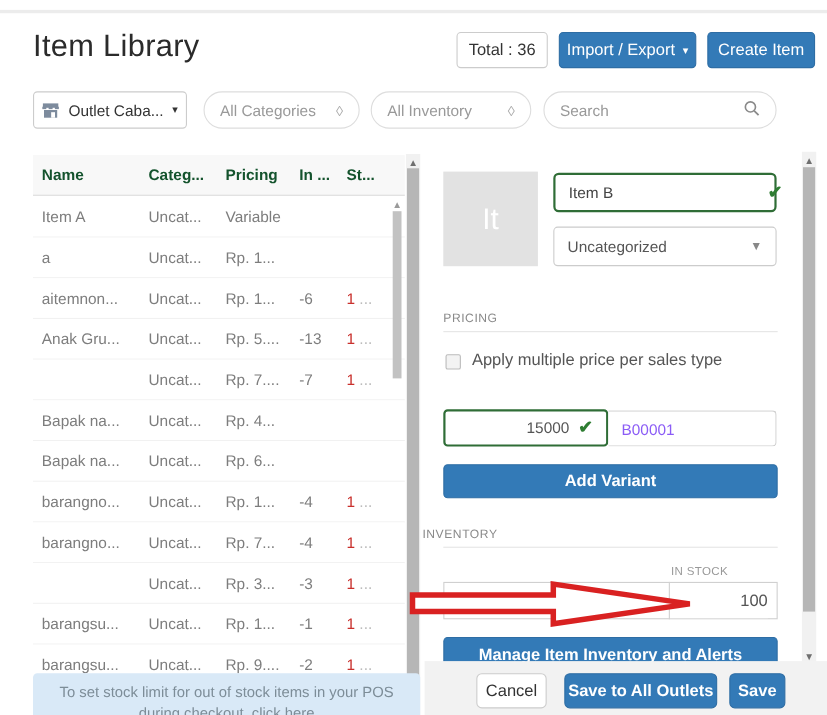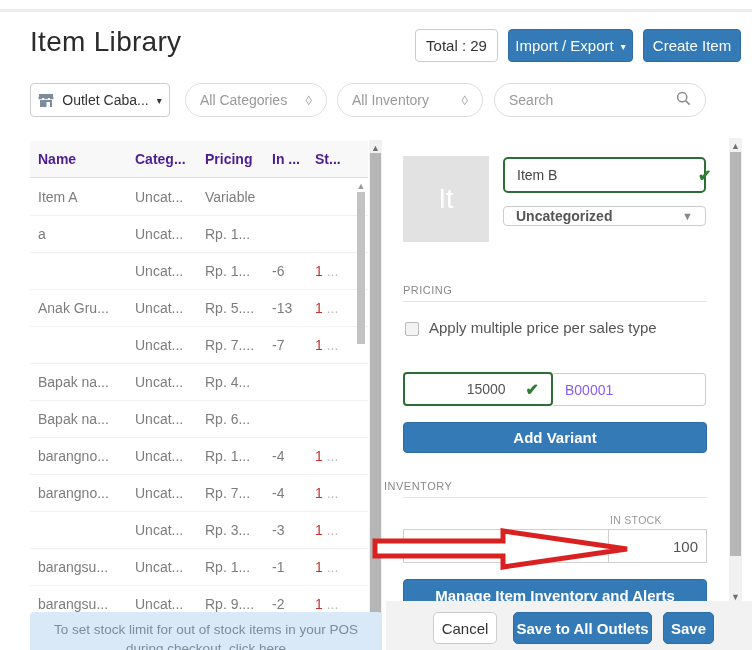--- a/index.html
+++ b/index.html
@@ -33,21 +33,21 @@
   .pill .right-ic { margin-left:auto; color:#aaa; font-size:13px; }
   .pill input { border:none; outline:none; width:150px; font-size:14px; color:#666; background:transparent; font-family:inherit; }
   .pill input::placeholder { color:#999; }
 
   
   .thead { left:30px; top:141px; width:338px; height:37px; background:#f8f8f8;
            border-bottom:1px solid #ddd; font-weight:bold; color:#333; font-size:14px; }
   .trows { left:30px; top:179px; width:338px; }
   .trow { position:relative; width:338px; height:37px; border-bottom:1px solid #f1f1f1; background:#fff; }
   .cell { position:absolute; top:0; line-height:36px; font-size:14px; color:#7d7d7d; white-space:nowrap; }
-  .thead .cell { color:#4c1d95; line-height:37px; }
+  .thead .cell { color:#14532d; line-height:37px; }
   .c0{left:8px;} .c1{left:105px;} .c2{left:175px;} .c3{left:242px;} .c4{left:285px;}
   .red { color:#c9302c; }
   .dots { color:#bbb; font-style:normal; }
 
   
   .sb-track { position:absolute; background:#f1f1f1; }
   .sb-thumb { position:absolute; background:#b6b6b6; }
   .sb-arrow { position:absolute; color:#6f6f6f; font-size:9px; width:13px; text-align:center; line-height:10px; }
   .inner-sb-thumb { left:357px; top:192px; width:8px; height:152px; background:#c2c2c2; }
   .inner-sb-arrow { left:355px; top:181px; width:12px; }
@@ -56,32 +56,32 @@
   .banner { left:30px; top:612px; width:352px; height:45px; background:#d9e9f7; border-radius:4px 4px 0 0;
             text-align:center; color:#7d8d98; font-size:13.5px; padding-top:8px; line-height:19px; }
 
   
   .img-ph { left:403px; top:156px; width:86px; height:86px; background:#e2e2e2; color:#fff;
             font-size:27px; display:flex; align-items:center; justify-content:center; }
   .name-input { left:503px; top:157px; width:203px; height:36px; border:2px solid #2f6d36; border-radius:5px;
                 background:#fff; display:flex; align-items:center; padding:0 12px; }
   .name-input input { border:none; outline:none; flex:1; font-size:14px; color:#444; font-family:inherit; }
   .check { color:#2e7d32; font-weight:bold; font-size:16px; }
-  .cat-select { left:503px; top:206px; width:203px; height:20px; border:1px solid #ccc; border-radius:4px;
-                background:#fff; display:flex; align-items:center; padding:0 12px; font-size:14px; color:#555;font-weight:bold; }
+  .cat-select { left:503px; top:206px; width:203px; height:36px; border:1px solid #ccc; border-radius:4px;
+                background:#fff; display:flex; align-items:center; padding:0 12px; font-size:14px; color:#555; }
   .cat-select .right-ic { margin-left:auto; color:#888; font-size:11px; }
 
   .section-label { font-size:11px; color:#8a8a8a; letter-spacing:.5px; }
   .divider { height:1px; background:#e5e5e5; }
 
   .chk { left:405px; top:322px; width:14px; height:14px; border:1px solid #bbb; background:#f3f3f3; border-radius:2px; }
   .chk-label { left:429px; top:319px; font-size:15px; color:#555; }
 
   .price-input { left:403px; top:372px; width:150px; height:34px; border:2px solid #2f6d36; border-radius:4px;
-                 background:#fff; display:flex; align-items:center; justify-content:flex-end; padding:4px 12px; gap:20px; }
+                 background:#fff; display:flex; align-items:center; justify-content:flex-end; padding:4px 12px; gap:8px; }
   .price-input input { border:none; outline:none; width:60px; text-align:right; font-size:14px; color:#555; font-family:inherit; }
   .sku-input { left:553px; top:373px; width:153px; height:33px; border:1px solid #ccc; border-left:none;
                border-radius:0 4px 4px 0; background:#fff; display:flex; align-items:center; padding:0 12px; }
   .sku-input input { border:none; outline:none; width:100%; font-size:14px; color:#8b5cf6; font-family:inherit; }
 
   .wide-btn { position:absolute; left:403px; width:304px; background:#337ab7; border:1px solid #2e6da4; border-radius:4px;
               color:#fff; font-size:15px; font-weight:bold; display:flex; align-items:center; justify-content:center; cursor:pointer;margin-top:16px; }
   .add-variant { top:406px; height:31px; }
   .manage-btn { top:563px; height:33px; }
 
@@ -99,21 +99,21 @@
 
   
   .arrow-svg { left:0; top:0; width:752px; height:650px; pointer-events:none; }
 </style>
 </head>
 <body>
 
 <div class="abs top-strip"></div>
 
 <div class="abs page-title">Item Library</div>
-<div class="abs btn btn-white total-box">Total : 29</div>
+<div class="abs btn btn-white total-box">Total : 36</div>
 <div class="abs btn btn-blue import-btn">
   <span>Import / Export</span>
   <span class="caret">▾</span>
 </div>
 <div class="abs btn btn-blue create-btn">Create Item</div>
 
 <div class="abs btn btn-white outlet-btn">
   <svg width="16" height="15" viewBox="0 0 16 15">
     <rect x="1" y="1" width="14" height="4" fill="#7d8b9d"></rect>
     <rect x="0.5" y="4" width="3.6" height="2.2" fill="#7d8b9d"></rect>
@@ -159,20 +159,21 @@
     <span class="cell c4"><span class="red"></span><i class="dots"></i></span>
   </div>
     <div class="trow">
     <span class="cell c0">a</span>
     <span class="cell c1">Uncat...</span>
     <span class="cell c2">Rp. 1...</span>
     <span class="cell c3"></span>
     <span class="cell c4"><span class="red"></span><i class="dots"></i></span>
   </div>
     <div class="trow">
+    <span class="cell c0">aitemnon...</span>
     <span class="cell c1">Uncat...</span>
     <span class="cell c2">Rp. 1...</span>
     <span class="cell c3">-6</span>
     <span class="cell c4"><span class="red">1</span><i class="dots"> ...</i></span>
   </div>
     <div class="trow">
     <span class="cell c0">Anak Gru...</span>
     <span class="cell c1">Uncat...</span>
     <span class="cell c2">Rp. 5....</span>
     <span class="cell c3">-13</span>

